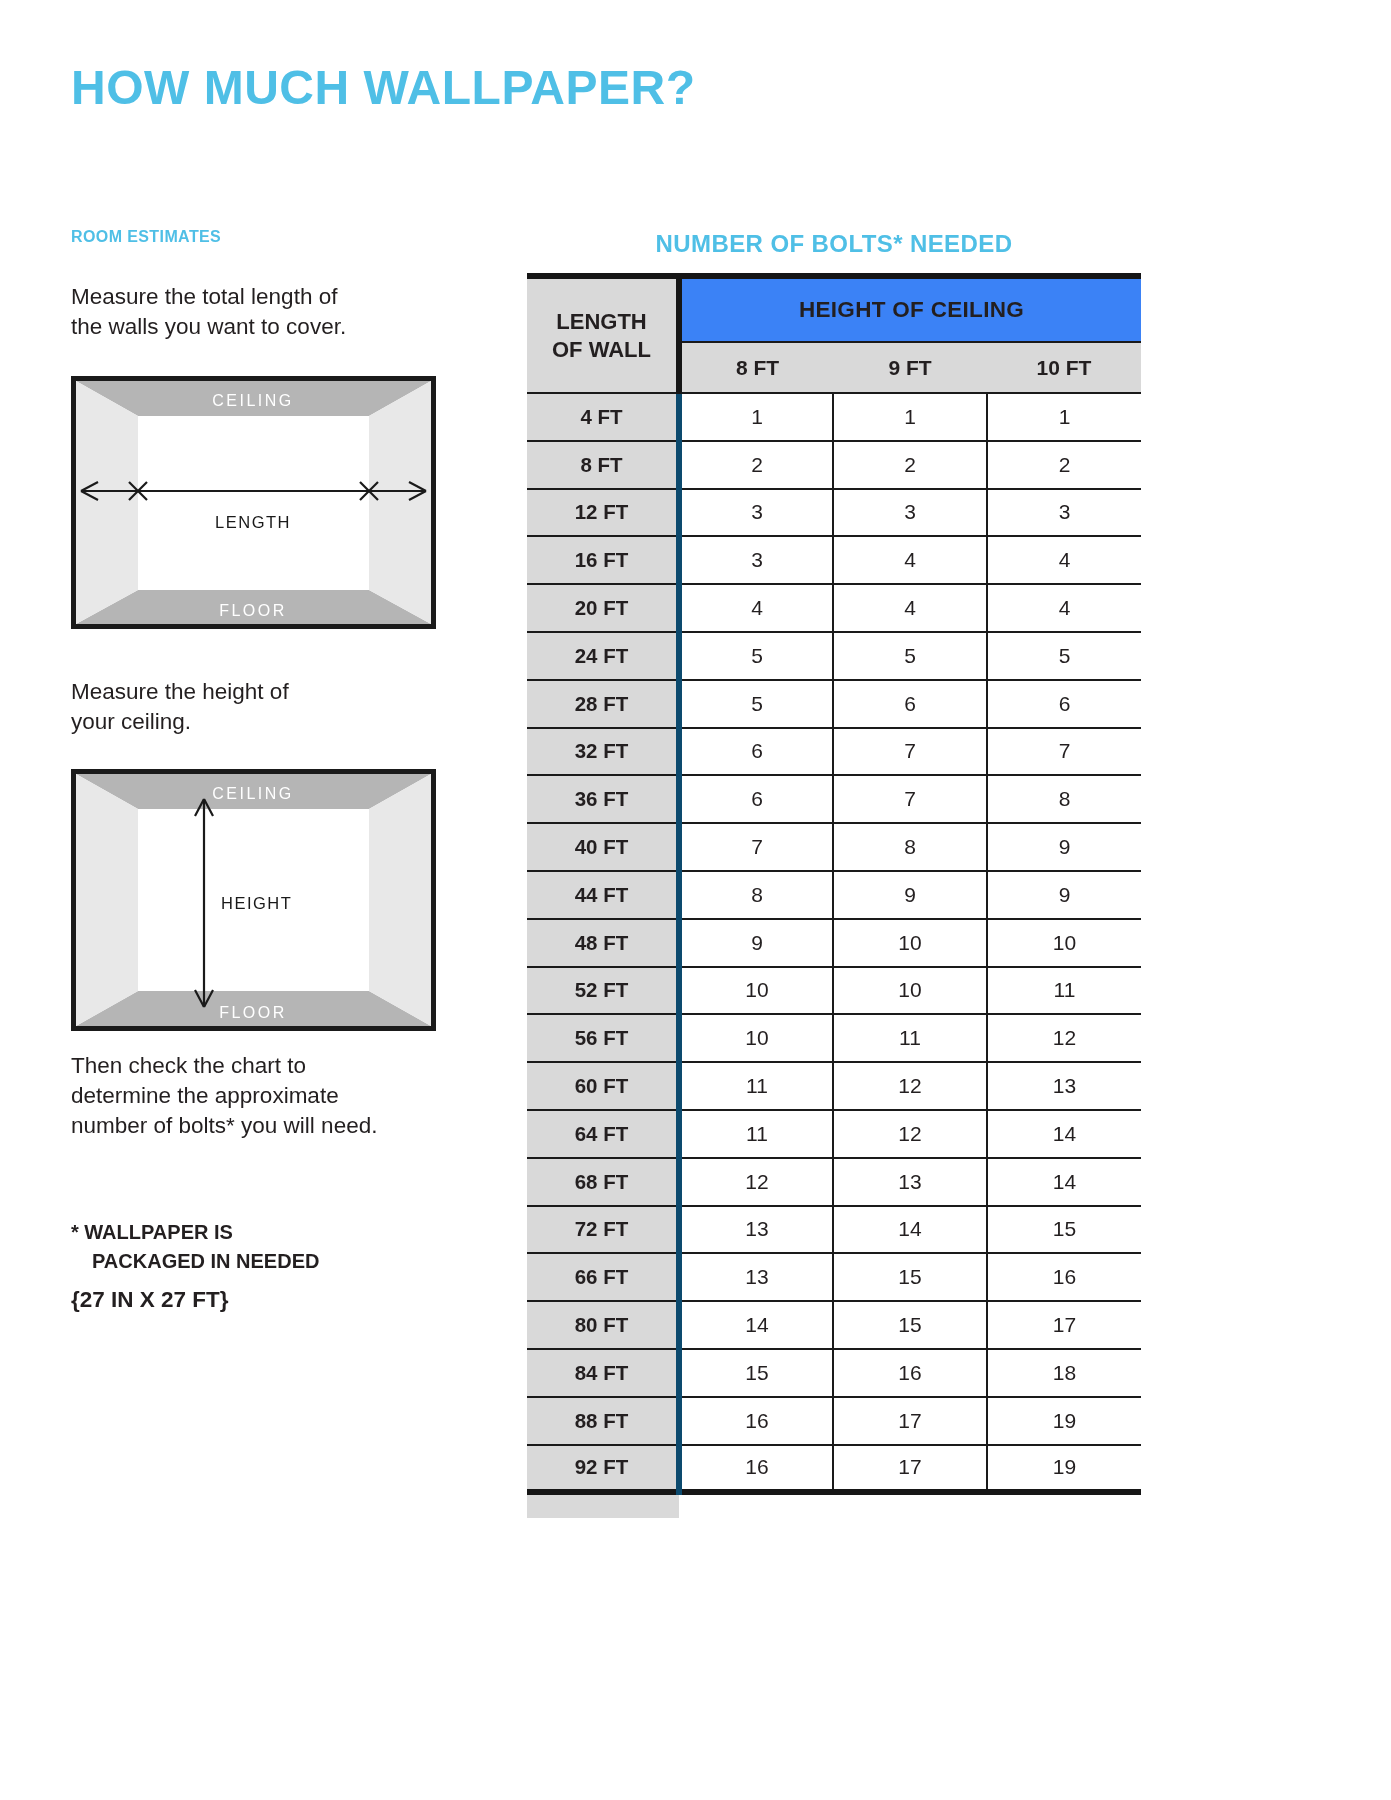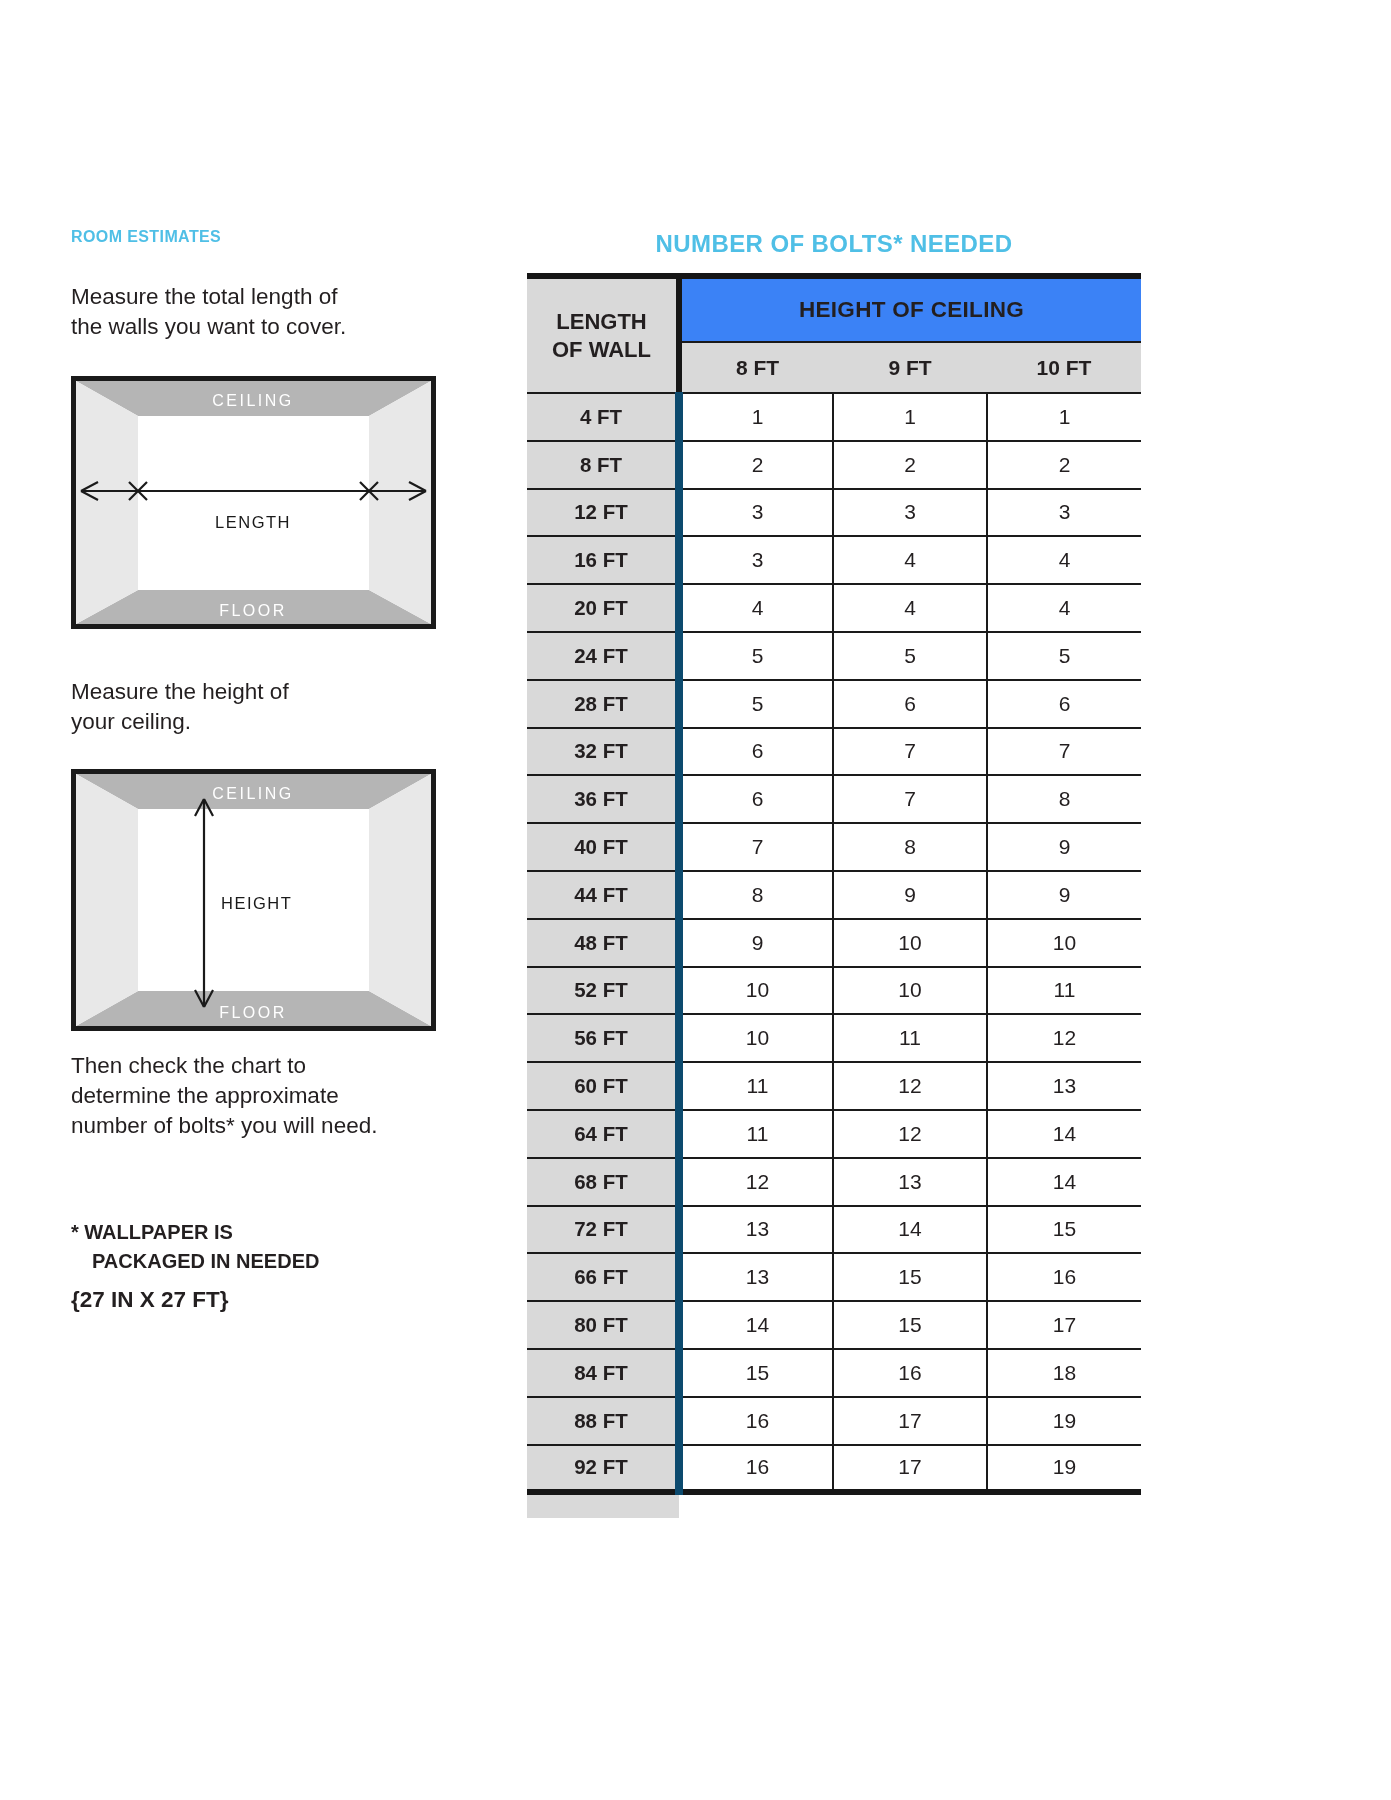--- a/index.html
+++ b/index.html
@@ -65,40 +65,41 @@
     font-size: 22.5px; font-weight: bold; letter-spacing: 0.3px;
   }
   .col-header {
     background: #d9d9d9; height: 51px;
     font-size: 21px; font-weight: bold;
     border-left: 0;
   }
   td.row-label {
     background: #d9d9d9; font-size: 20.5px; font-weight: bold;
     height: 47.8px;
-    border-right: 8px solid #0c4a6e;
+    border-right: 6px solid #0c4a6e;
   }
   td.value-cell {
     font-size: 21px; background: #ffffff;
     border-left: 2px solid #1a1a1a;
   }
   .table-footer-strip {
     width: 152px; height: 23px; background: #d9d9d9;
   }
 
   
   svg text {
     font-family: "Liberation Sans", sans-serif;
   }
 </style>
 </head>
 <body>
 
 <div class="page">
 
+  <div class="page-title">HOW MUCH WALLPAPER?</div>
 
   <div class="left-col">
 
     <div class="section-heading">ROOM ESTIMATES</div>
 
     <div class="para para-1">Measure the total length of
 the walls you want to cover.</div>
 
     <svg class="diagram diagram-1" width="365" height="253" viewBox="0 0 365 253">
       <rect x="2.5" y="2.5" width="360" height="248" fill="#ffffff" stroke="#1a1a1a" stroke-width="5"></rect>

